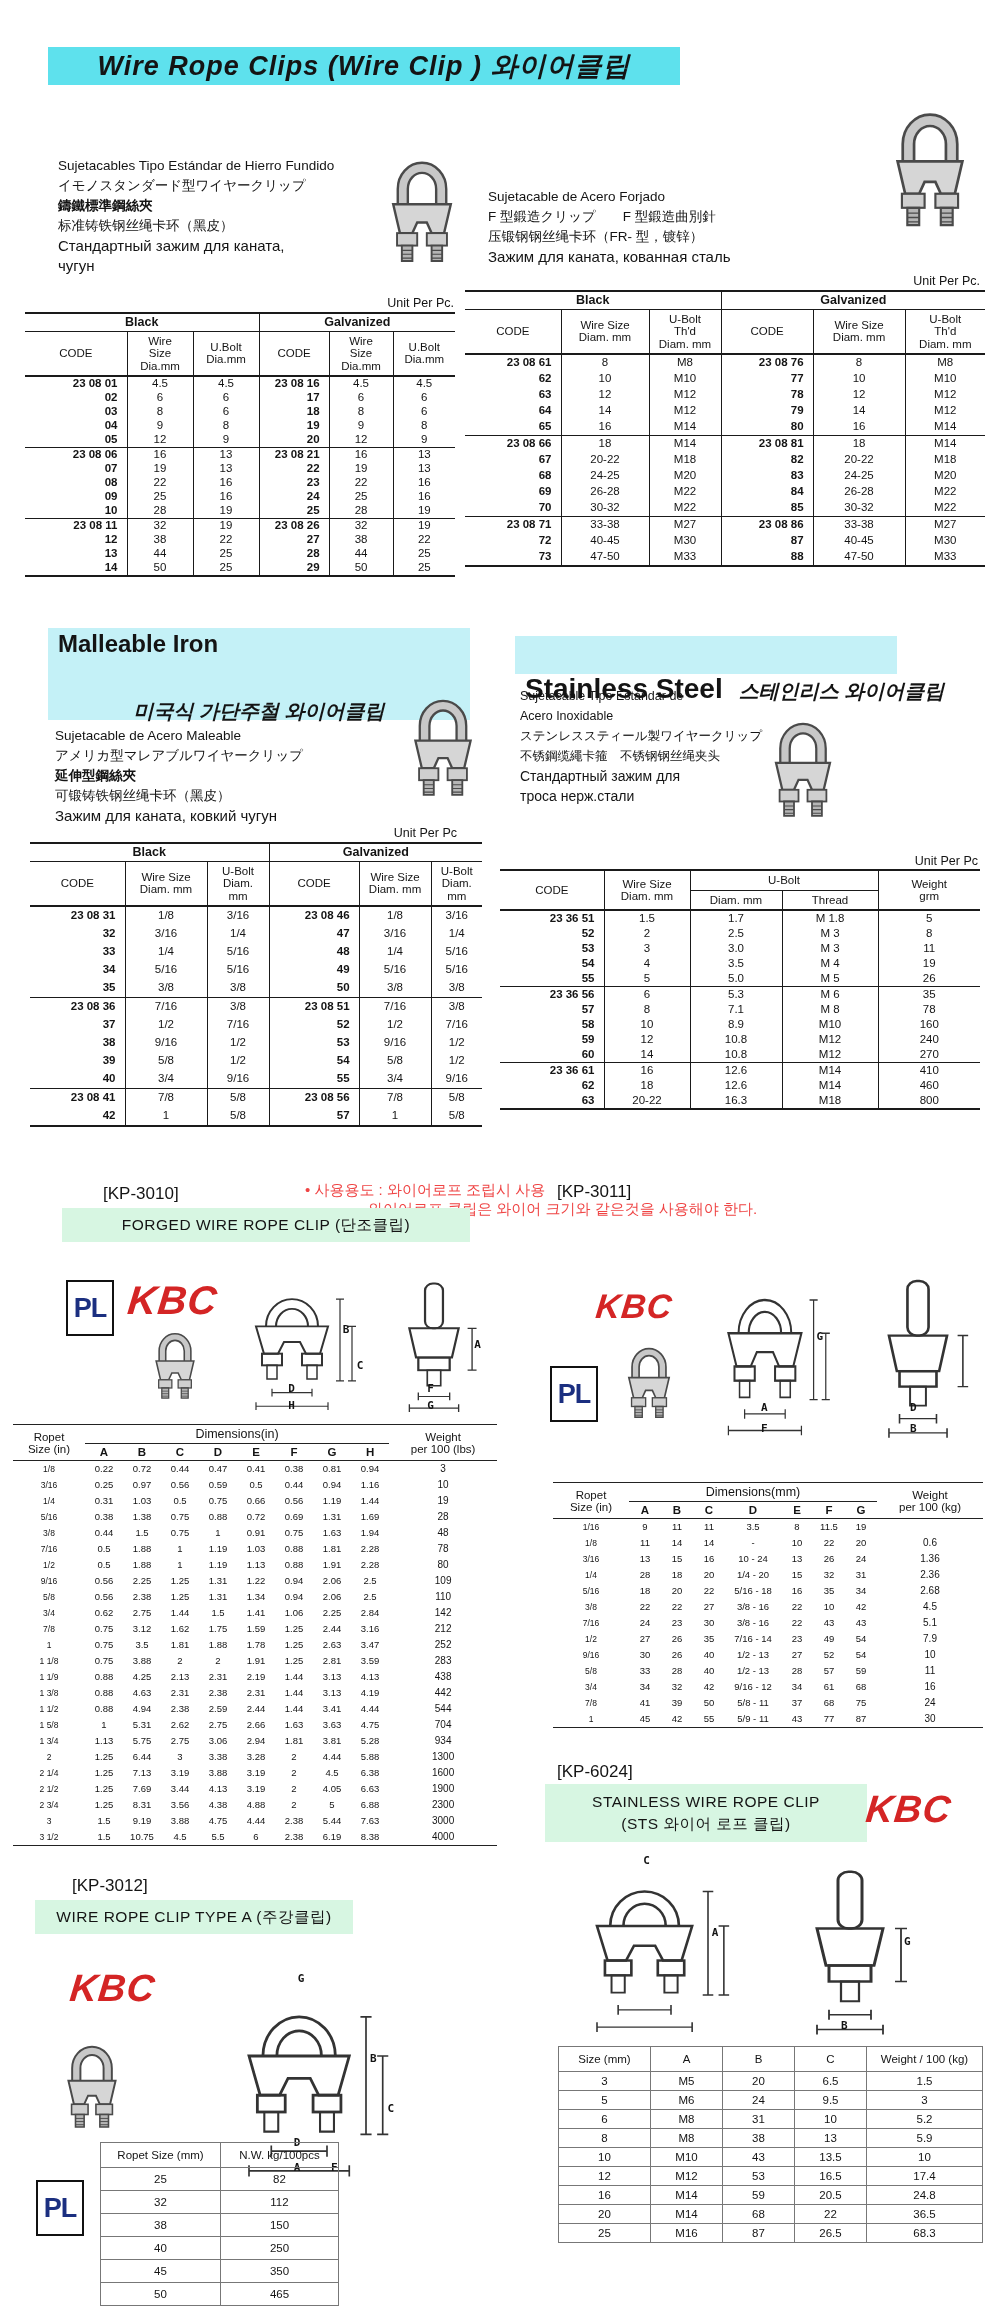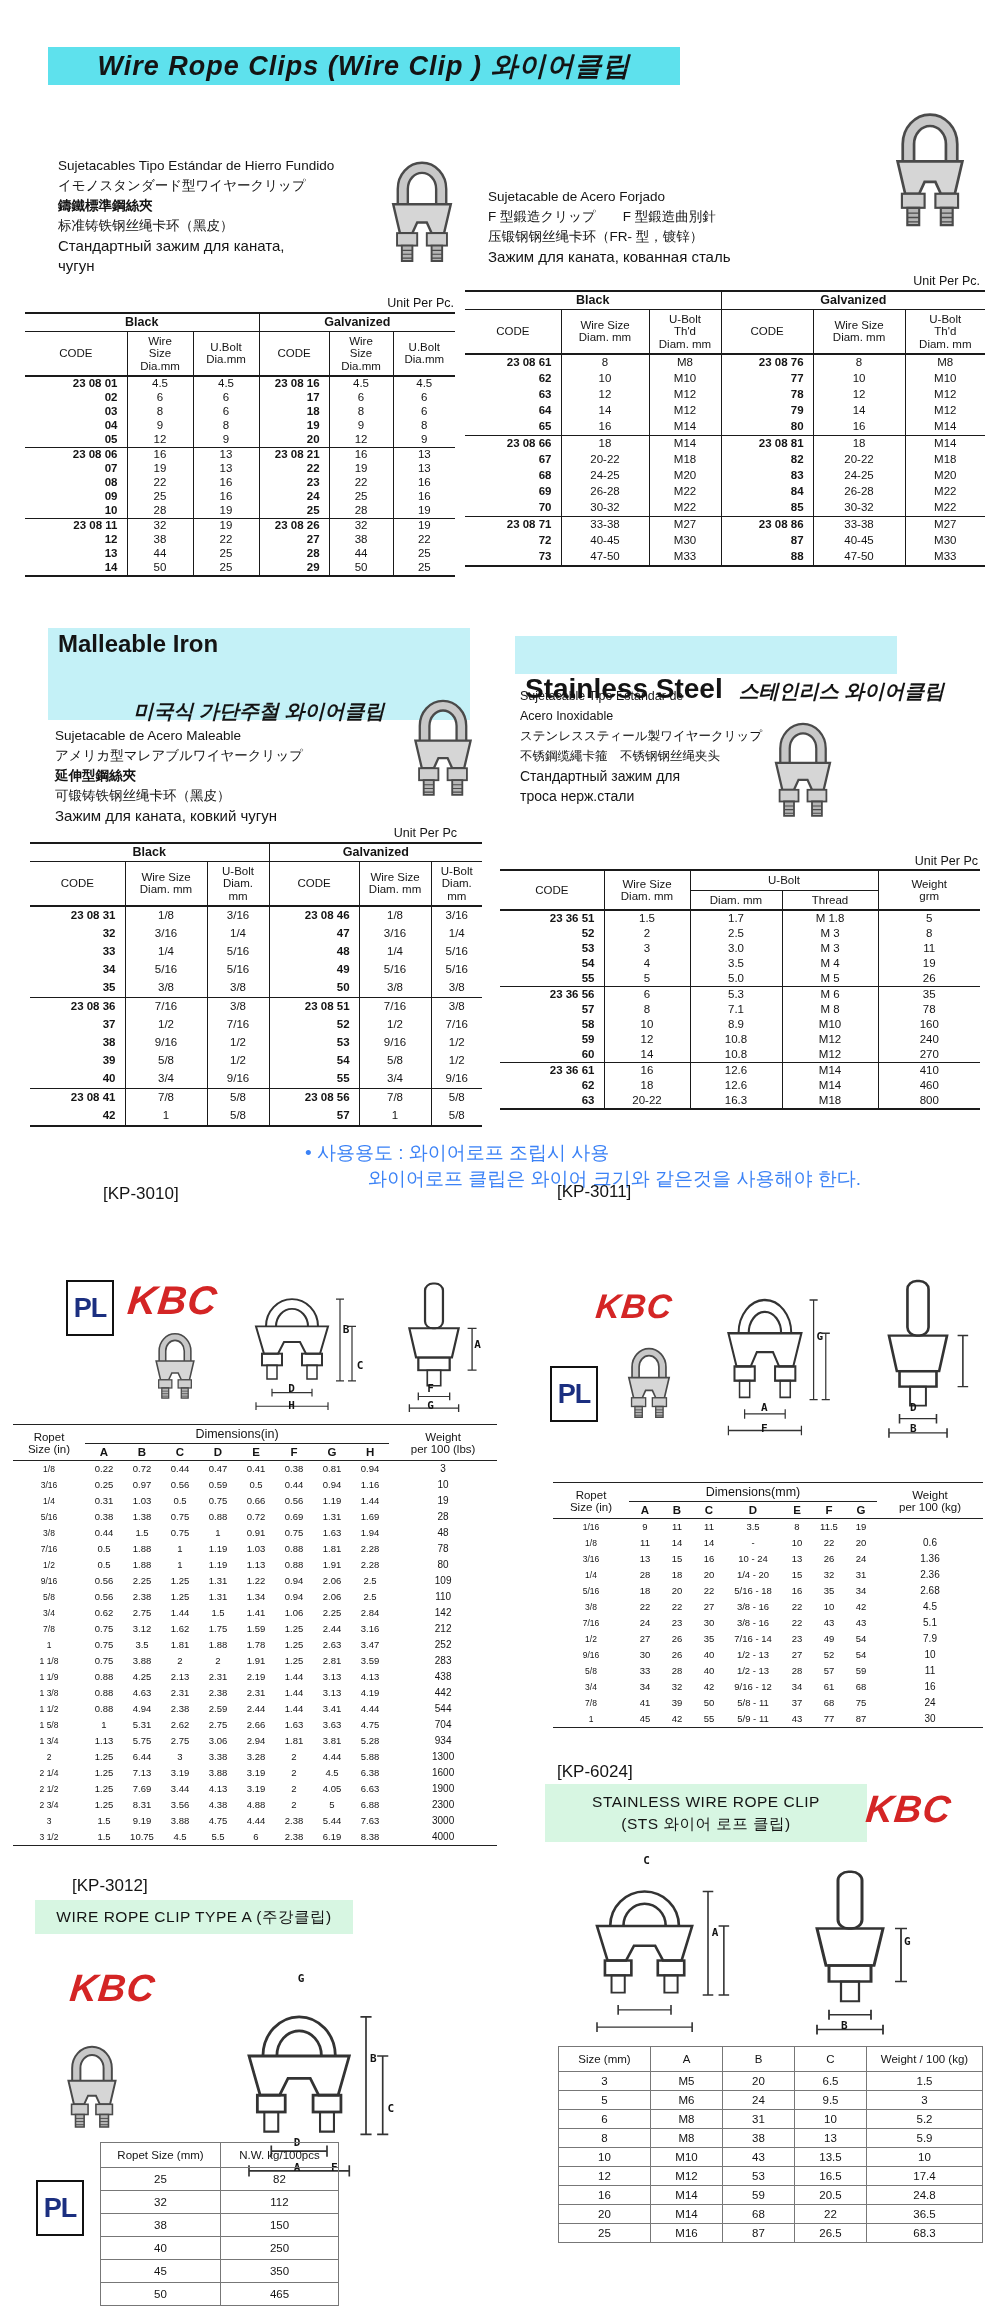--- a/index.html
+++ b/index.html
@@ -58,21 +58,21 @@
 
   
   .pl-logo{border:2.5px solid #111;background:#fff;color:#1b2f80;display:flex;align-items:center;justify-content:center;
     font-weight:bold;font-size:27px;letter-spacing:-1px;}
   .kbc-logo{color:#d42525;font-style:italic;font-weight:bold;transform:skewX(-6deg);letter-spacing:1px;display:flex;align-items:center;}
 
   .tag{font-size:17px;}
   .green-banner{background:#d7f6e2;display:flex;flex-direction:column;align-items:center;justify-content:center;
     font-size:15.5px;letter-spacing:.5px;text-align:center;line-height:22px;}
 
-  .note{font-size:19px;color:#3b82f6;white-space:nowrap;}
+  .note{font-size:15px;color:#ef4444;white-space:nowrap;margin-top:41px;}
   .note .l2{margin-left:63px;}
 
   .clip,.diag{position:absolute;}
   .clip>svg,.diag>svg{position:absolute;left:0;top:0;width:100%;height:100%;}
   .dlb{position:absolute;font-size:11px;font-weight:bold;font-family:"DejaVu Sans Mono",monospace;}
 </style>
 </head>
 <body>
 
 <div class="canvas">
@@ -703,20 +703,23 @@
         </tbody>
       </table>
     </div>
 
   <div class="abs note" style="left:305px;top:1140px;width:560px;">
     <div>• 사용용도 : 와이어로프 조립시 사용</div>
     <div class="l2">와이어로프 클립은 와이어 크기와 같은것을 사용해야 한다.</div>
   </div>
 
   <div class="abs tag" style="left:103px;top:1184px;">[KP-3010]</div>
+  <div class="abs green-banner" style="left:62px;top:1208px;width:408px;height:34px;">
+    <span>FORGED WIRE ROPE CLIP (단조클립)</span>
+  </div>
   <div class="abs pl-logo" style="left:66px;top:1280px;width:44px;height:52px;">
     <span>PL</span>
   </div>
   <div class="abs kbc-logo" style="left:128px;top:1278px;height:44px;font-size:40px;">
     <span>KBC</span>
   </div>
   <div class="clip" style="left:140px;top:1322px;width:70px;height:88px;">
       <svg viewBox="0 0 100 140" preserveAspectRatio="xMidYMid meet">
         <path d="M30 66 V46 a20 22 0 0 1 40 0 V66" fill="none" stroke="#4a4a4a" stroke-width="13"></path>
         <path d="M30 66 V46 a20 22 0 0 1 40 0 V66" fill="none" stroke="#c8c8c8" stroke-width="8"></path>

